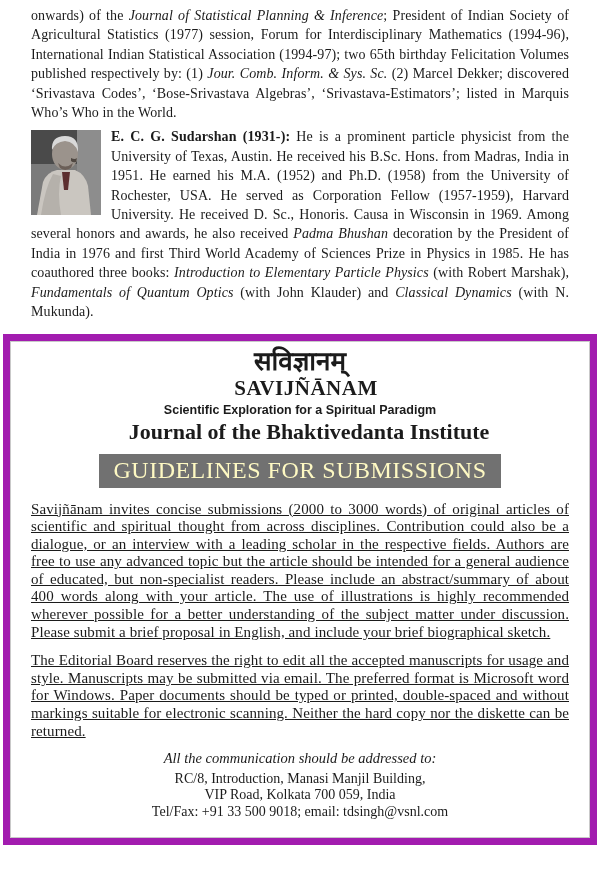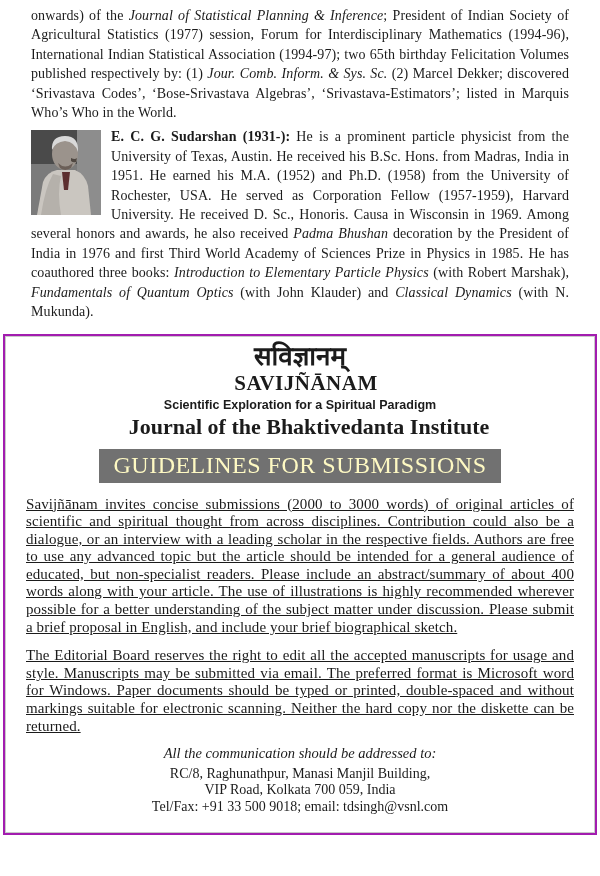--- a/index.html
+++ b/index.html
@@ -27,21 +27,21 @@
     width: 70px; height: 85px;
     margin: 3px 10px 2px 0;
     display: block;
     background: #6f6f6f;
   }
   .photo-float svg { display: block; }
 
   
   .box {
     margin: 12px 3px 0 3px;
-    border: 2px solid #a21caf;
+    border: 7px solid #a21caf;
     box-shadow: inset 0 0 0 1px #c9c9c9;
     height: 497px;
     text-align: center;
     overflow: hidden;
   }
   .dev-title {
     margin-top: 5px;
     font-size: 26px;
     font-weight: bold;
     line-height: 30px;
@@ -138,20 +138,20 @@
       <span class="banner">GUIDELINES FOR SUBMISSIONS</span>
     </div>
 
     <p class="box-para">Savijñānam invites concise submissions (2000 to 3000 words) of original articles of scientific and spiritual thought from across disciplines. Contribution could also be a dialogue, or an interview with a leading scholar in the respective fields. Authors are free to use any advanced topic but the article should be intended for a general audience of educated, but non-specialist readers. Please include an abstract/summary of about 400 words along with your article. The use of illustrations is highly recommended wherever possible for a better understanding of the subject matter under discussion. Please submit a brief proposal in English, and include your brief biographical sketch.</p>
 
     <p class="box-para second">The Editorial Board reserves the right to edit all the accepted manuscripts for usage and style. Manuscripts may be submitted via email. The preferred format is Microsoft word for Windows. Paper documents should be typed or printed, double-spaced and without markings suitable for electronic scanning. Neither the hard copy nor the diskette can be returned.</p>
 
     <div class="address-intro">All the communication should be addressed to:</div>
 
     <div class="address-block">
-        <div>RC/8, Raghunathpur, Manasi Manjil Building,</div>
+        <div>RC/8, Introduction, Manasi Manjil Building,</div>
         <div>VIP Road, Kolkata 700 059, India</div>
         <div>Tel/Fax: +91 33 500 9018; email: tdsingh@vsnl.com</div>
       </div>
 
   </div>
 
 </div>
 
 </body></html>

